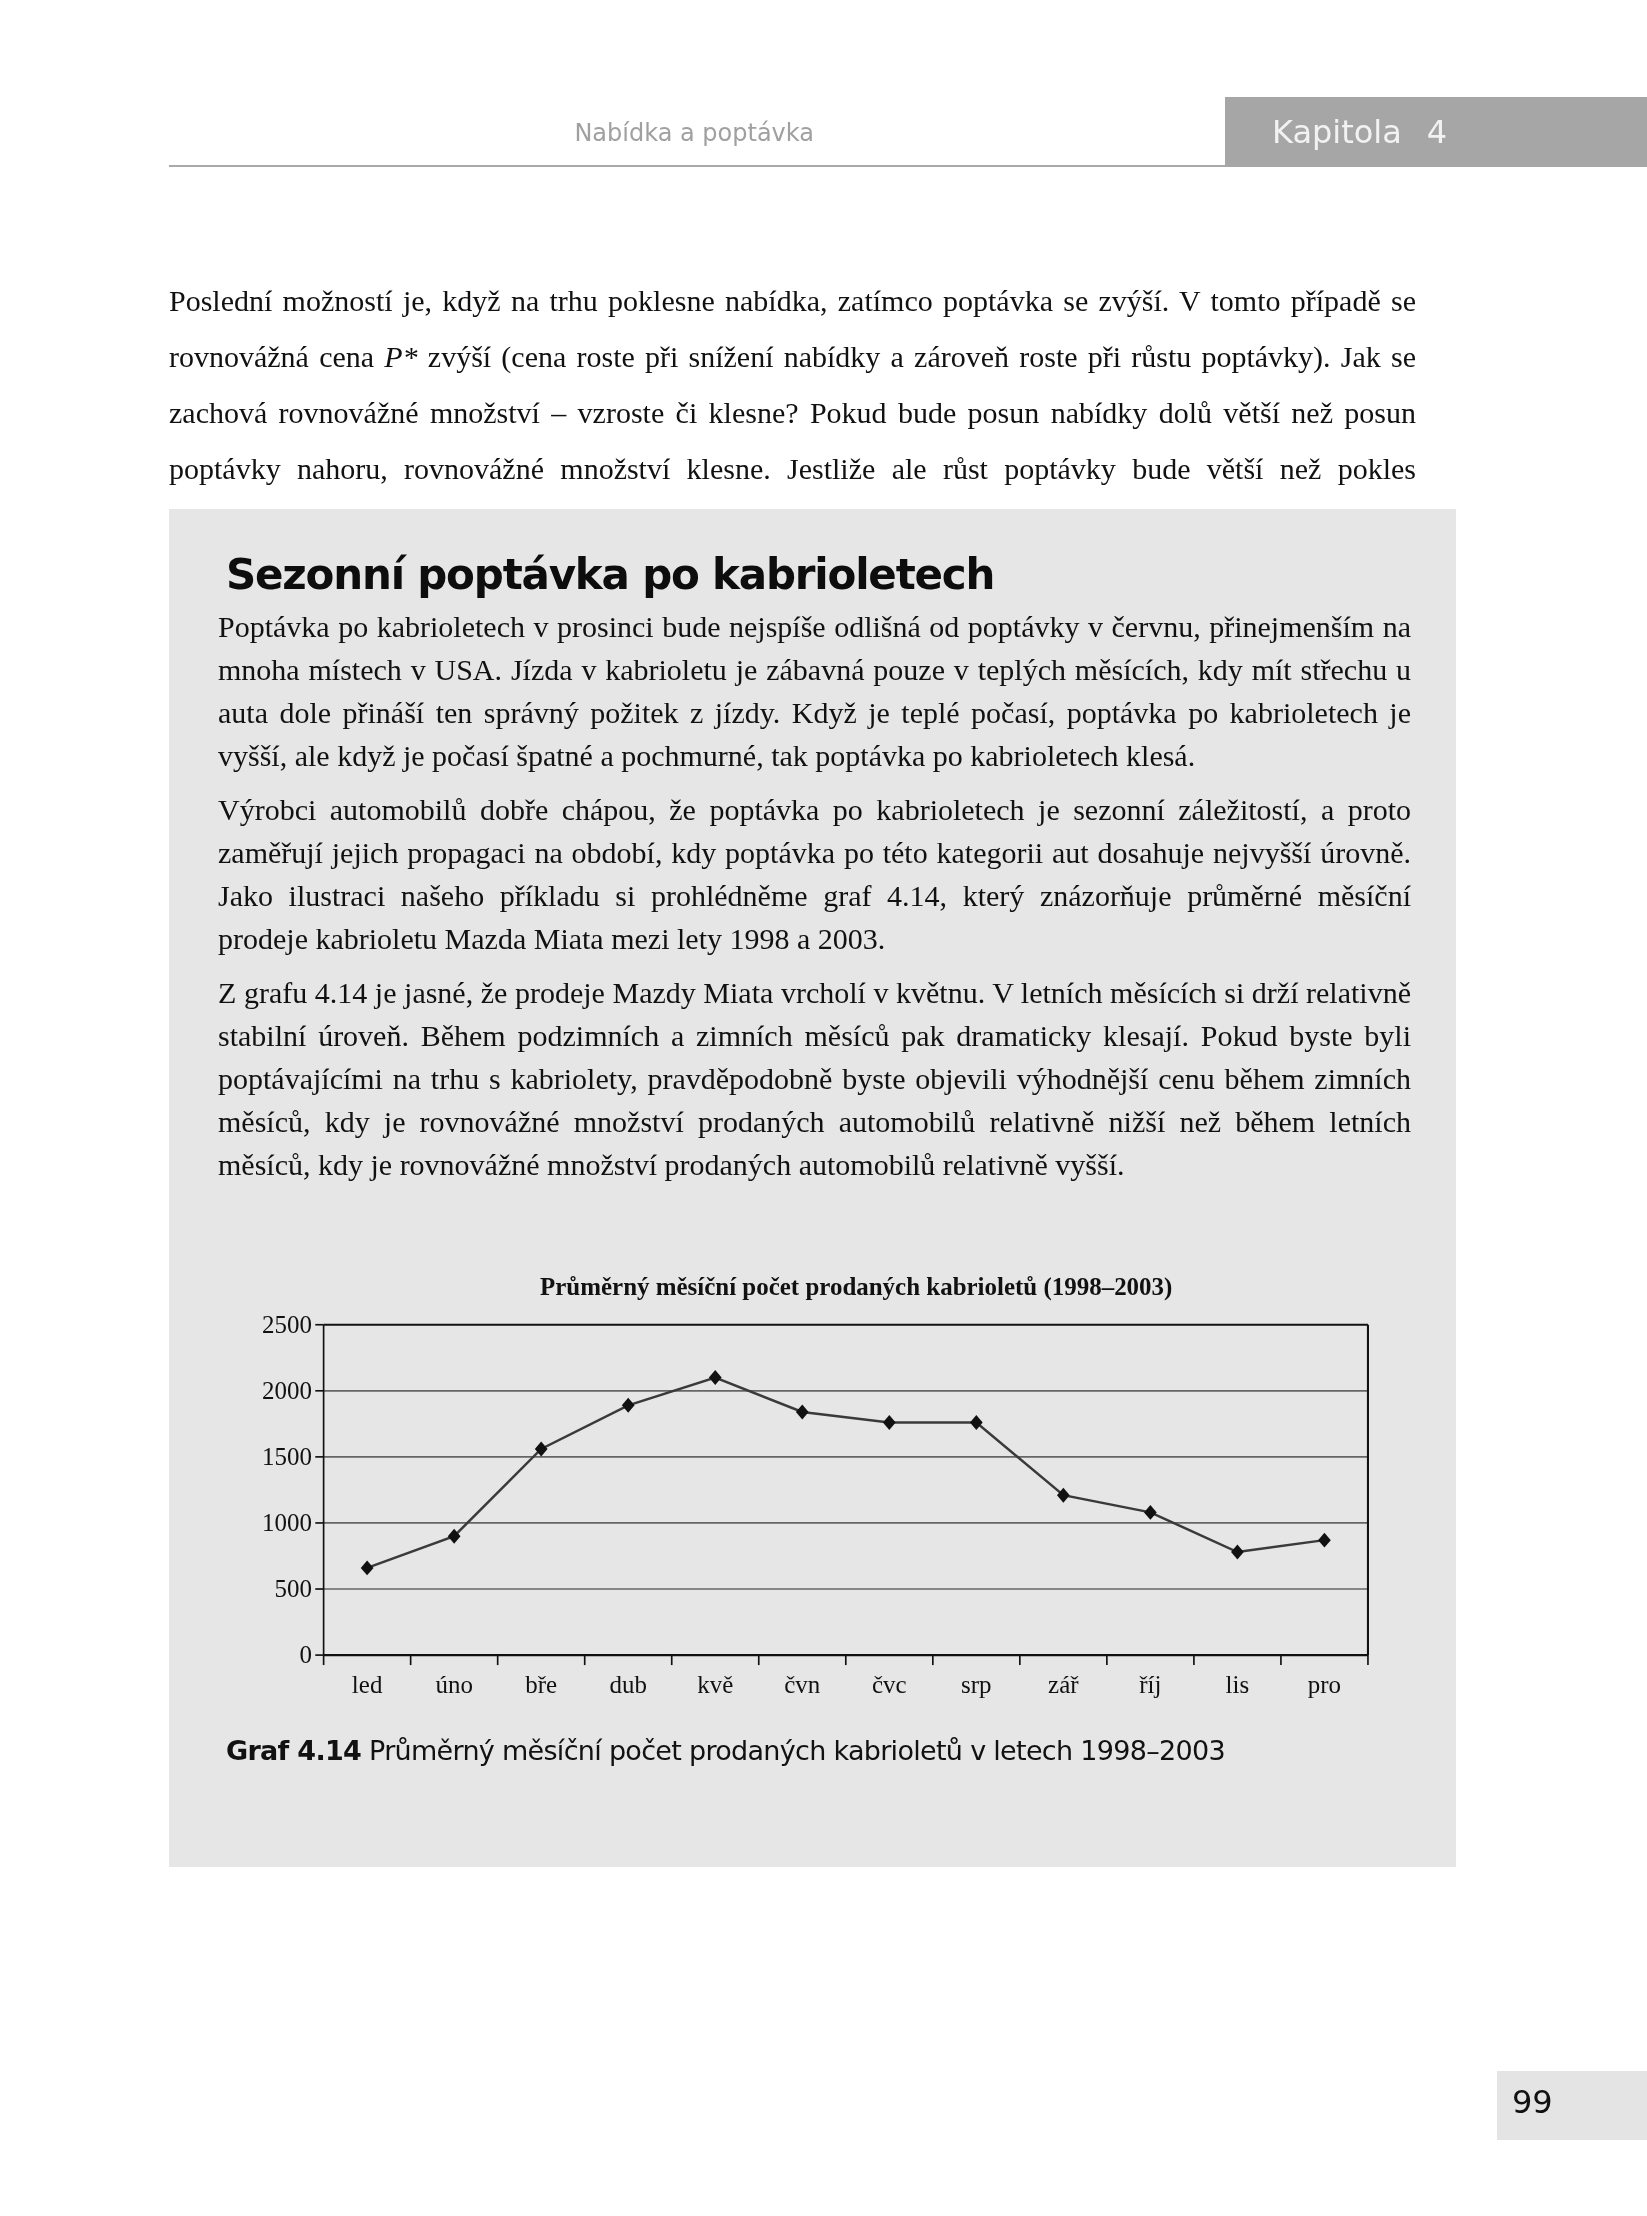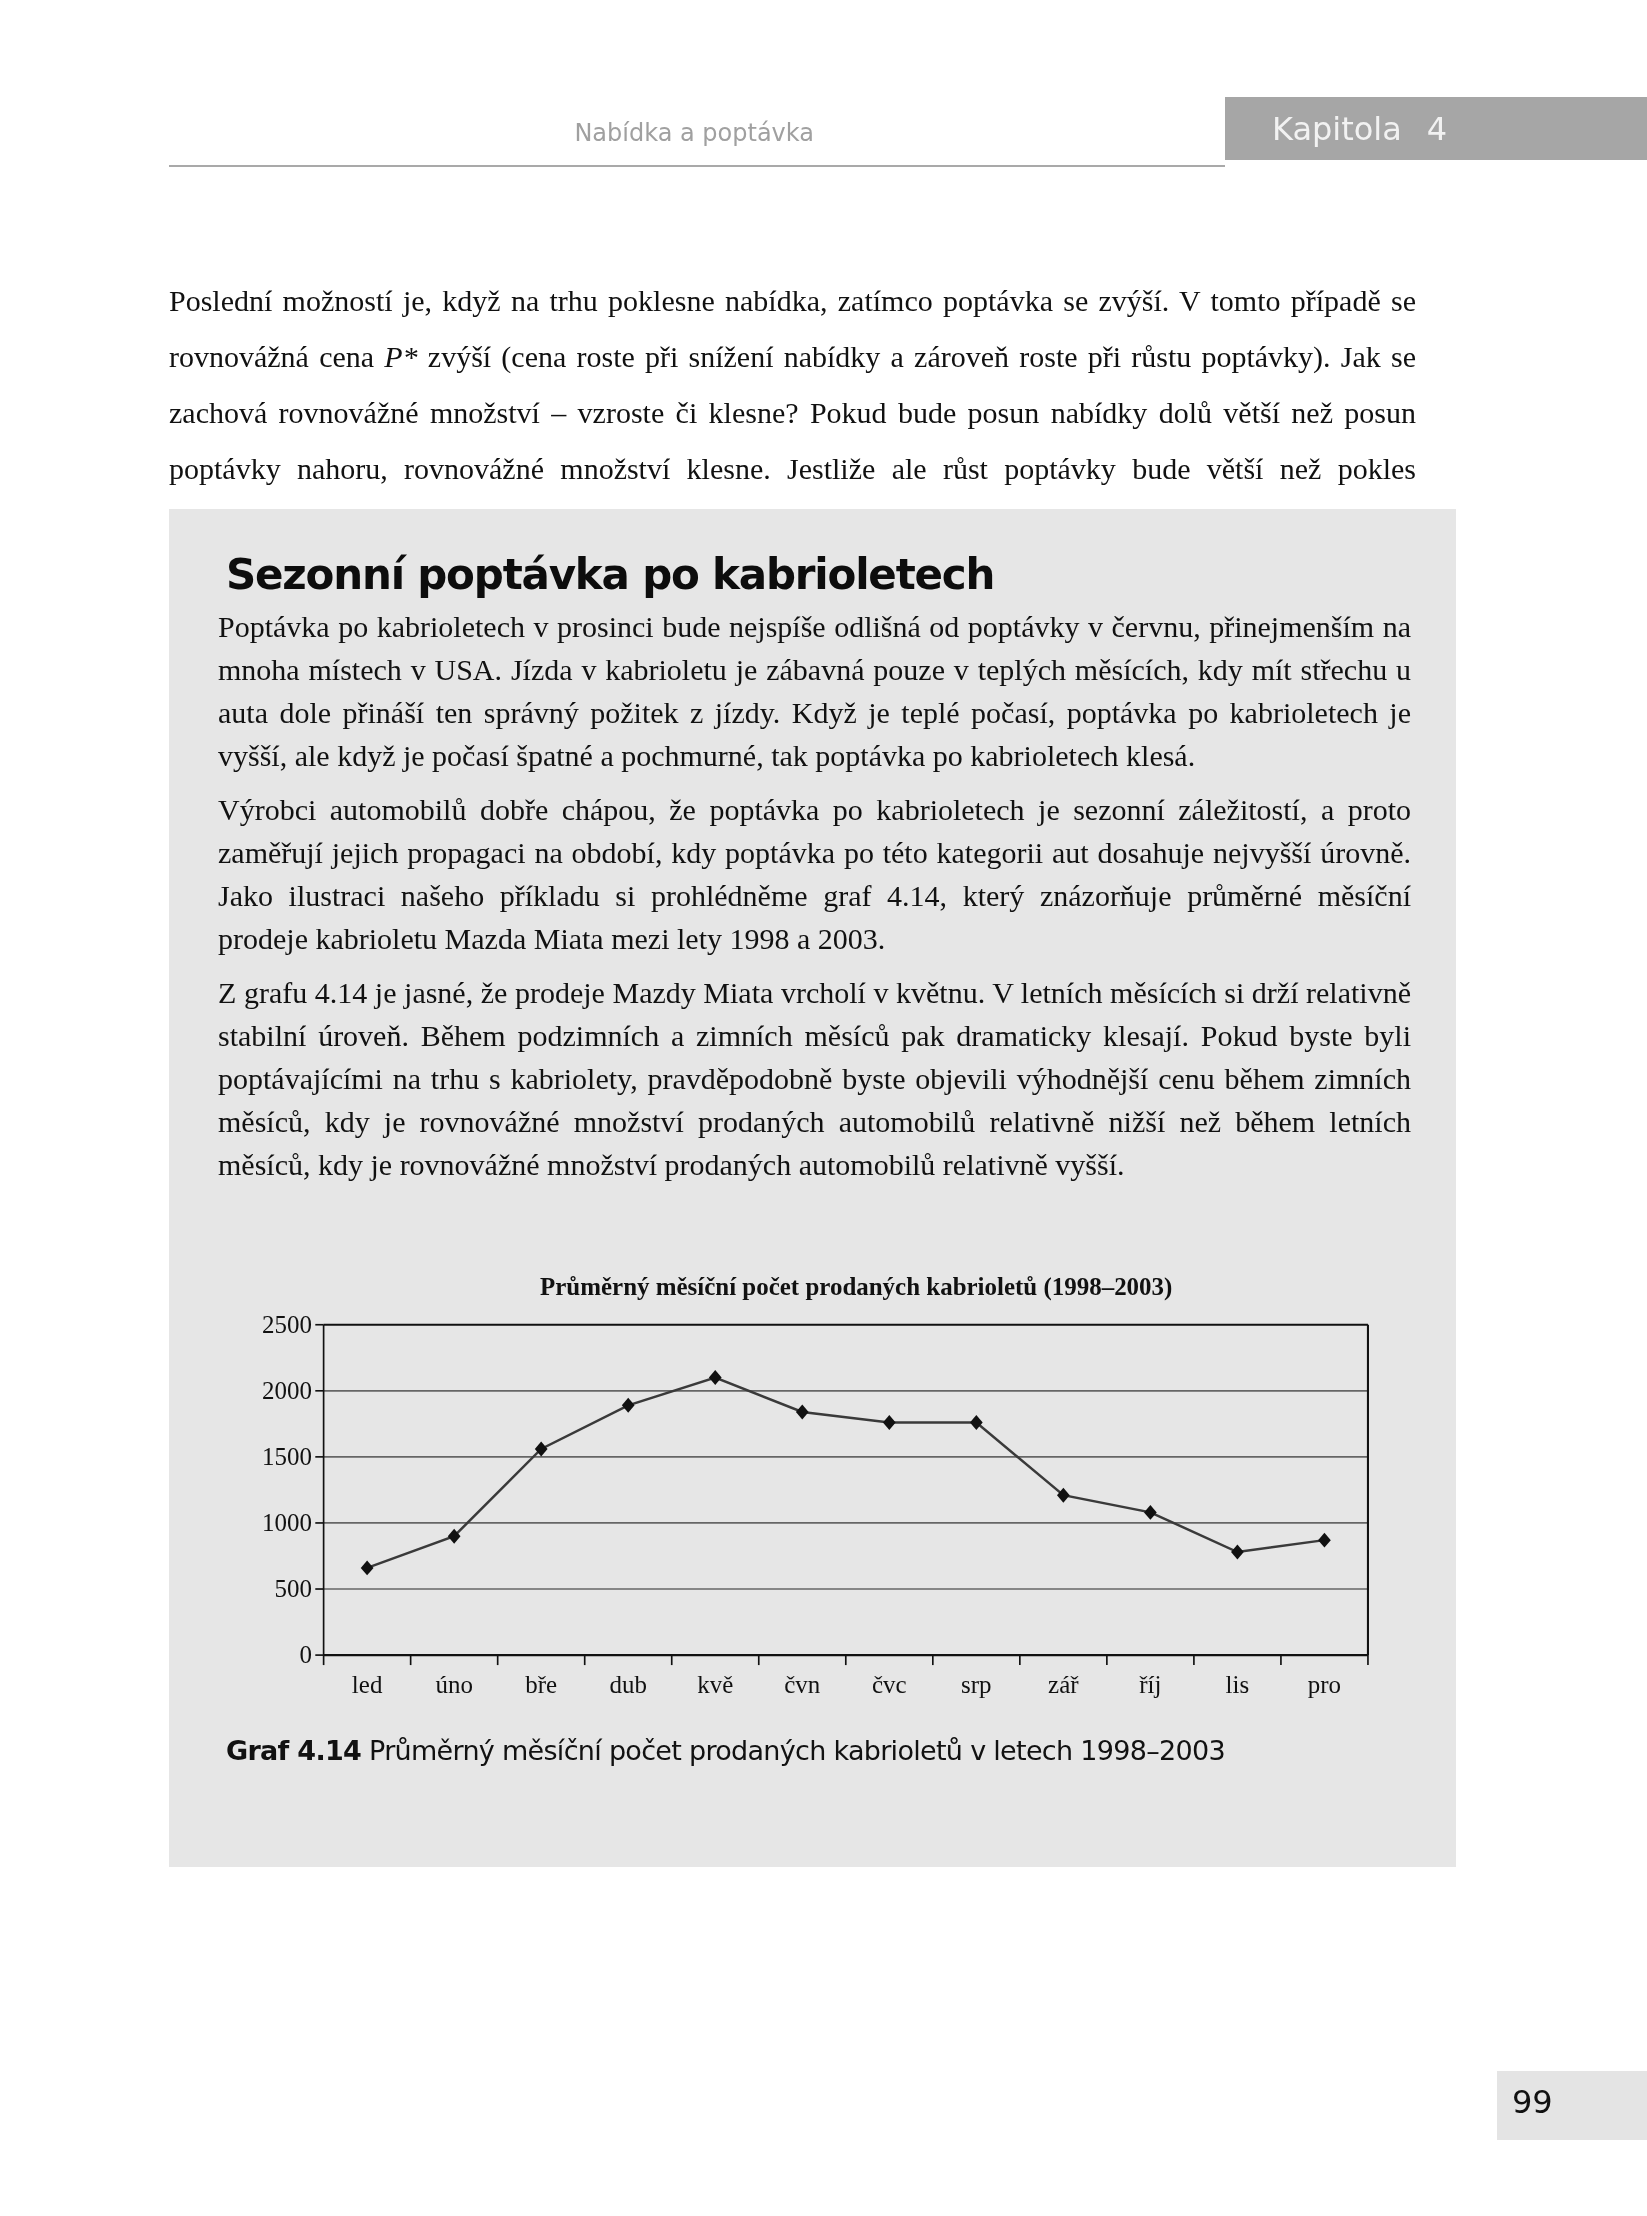--- a/index.html
+++ b/index.html
@@ -14,21 +14,21 @@
     .rh-rule {
       position: absolute; left: 0; top: 68px; width: 1056px; height: 1.7px; background: #a9a9a9;
     }
     .rh-section {
       position: absolute; right: 833px; top: 21.7px;
       font-family: "DejaVu Sans", "Liberation Sans", sans-serif;
       font-size: 24px; color: #a0a0a0; font-weight: normal; letter-spacing: 0px;
       white-space: nowrap;
     }
     .rh-chapter-tab {
-      position: absolute; left: 1056px; top: 0; width: 422px; height: 63px; background: #a6a6a6;
+      position: absolute; left: 1056px; top: 0; width: 422px; height: 70px; background: #a6a6a6;
       display: flex; align-items: center;
     }
     .rh-chapter {
       font-family: "DejaVu Sans", "Liberation Sans", sans-serif;
       font-size: 32px; color: #f2f2f2; margin-left: 47px; white-space: nowrap;
     }
     .rh-chapter-num { margin-left: 25px; }
 
     .intro {
       position: absolute; left: 169px; top: 273px; width: 1247px;

